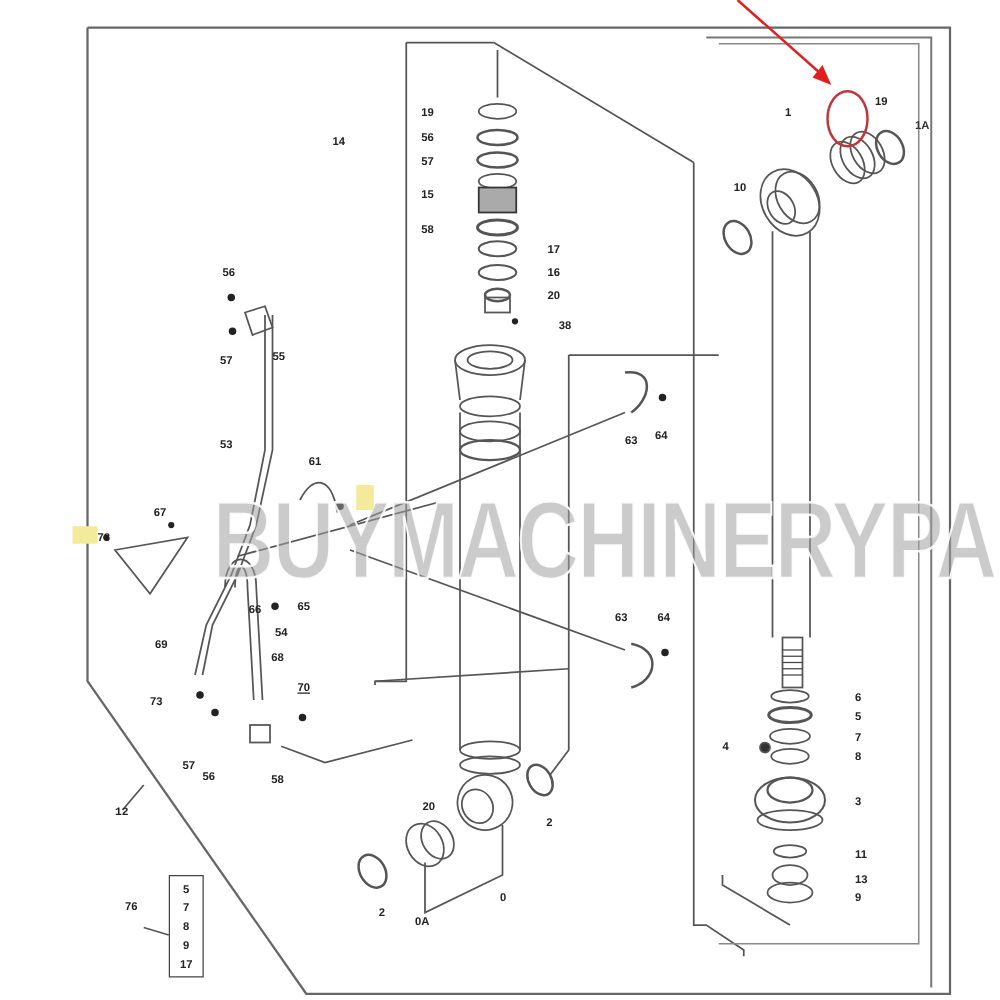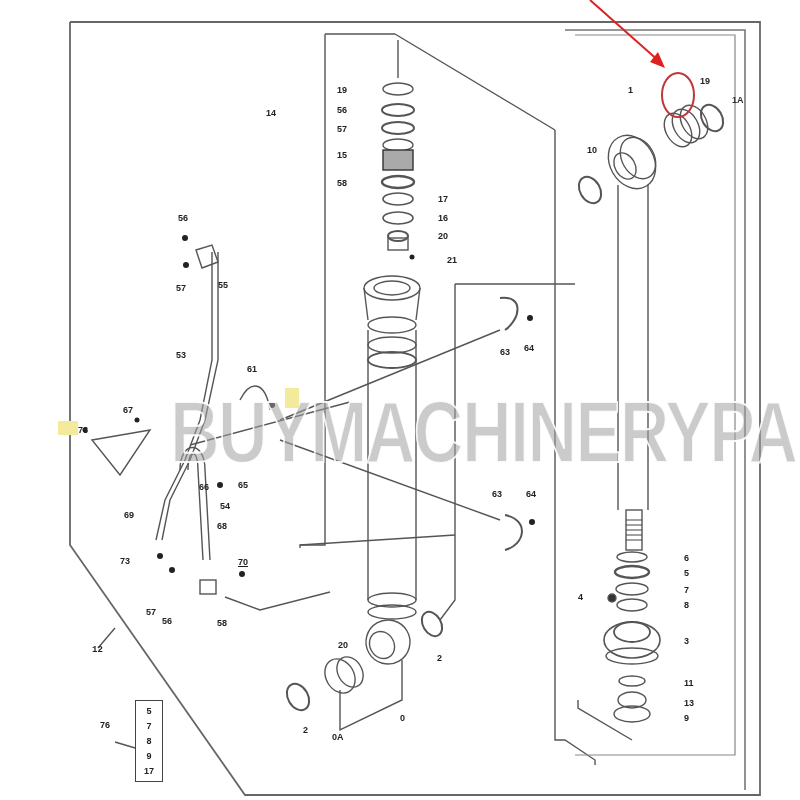--- a/index.html
+++ b/index.html
@@ -155,21 +155,21 @@
 
 <span class="lbl" style="left:266px;top:108px;">14</span>
 <span class="lbl" style="left:337px;top:85px;">19</span>
 <span class="lbl" style="left:337px;top:105px;">56</span>
 <span class="lbl" style="left:337px;top:124px;">57</span>
 <span class="lbl" style="left:337px;top:150px;">15</span>
 <span class="lbl" style="left:337px;top:178px;">58</span>
 <span class="lbl" style="left:438px;top:194px;">17</span>
 <span class="lbl" style="left:438px;top:213px;">16</span>
 <span class="lbl" style="left:438px;top:231px;">20</span>
-<span class="lbl" style="left:447px;top:255px;">21</span>
+<span class="lbl" style="left:447px;top:255px;">38</span>
 
 <span class="lbl" style="left:628px;top:85px;">1</span>
 <span class="lbl" style="left:708px;top:95px;color:#333;margin-left:24px;">1A</span>
 <span class="lbl" style="left:700px;top:76px;">19</span>
 <span class="lbl" style="left:587px;top:145px;">10</span>
 
 <span class="lbl" style="left:178px;top:213px;">56</span>
 <span class="lbl" style="left:176px;top:283px;">57</span>
 <span class="lbl" style="left:218px;top:280px;">55</span>
 <span class="lbl" style="left:176px;top:350px;">53</span>
@@ -177,21 +177,21 @@
 <span class="lbl" style="left:500px;top:347px;">63</span>
 <span class="lbl" style="left:524px;top:343px;">64</span>
 <span class="lbl" style="left:247px;top:364px;">61</span>
 <span class="lbl" style="left:123px;top:405px;">67</span>
 <span class="lbl" style="left:78px;top:425px;">78</span>
 <span class="lbl" style="left:124px;top:510px;">69</span>
 <span class="lbl" style="left:199px;top:482px;">66</span>
 <span class="lbl" style="left:238px;top:480px;">65</span>
 <span class="lbl" style="left:220px;top:501px;">54</span>
 <span class="lbl" style="left:217px;top:521px;">68</span>
-<span class="lbl" style="left:238px;top:557px;text-decoration:underline;">70</span>
+<span class="lbl" style="left:238px;top:545px;text-decoration:underline;">70</span>
 <span class="lbl" style="left:120px;top:556px;">73</span>
 <span class="lbl" style="left:146px;top:607px;">57</span>
 <span class="lbl" style="left:162px;top:616px;">56</span>
 <span class="lbl" style="left:217px;top:618px;">58</span>
 
 <span class="lbl" style="left:492px;top:489px;">63</span>
 <span class="lbl" style="left:526px;top:489px;">64</span>
 
 <span class="lbl" style="left:92px;top:645px;font-family:Liberation Mono, monospace;">12</span>
 <span class="lbl" style="left:100px;top:720px;">76</span>

